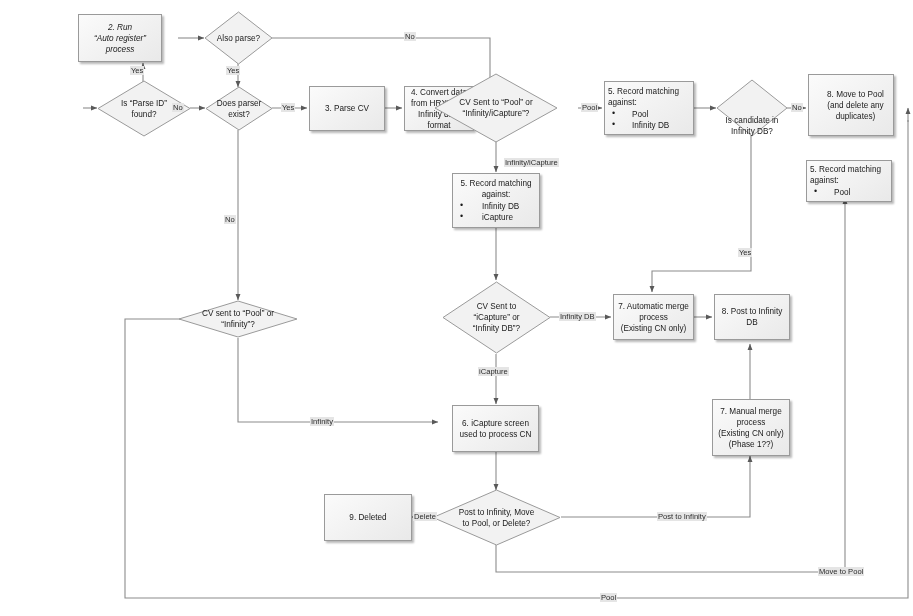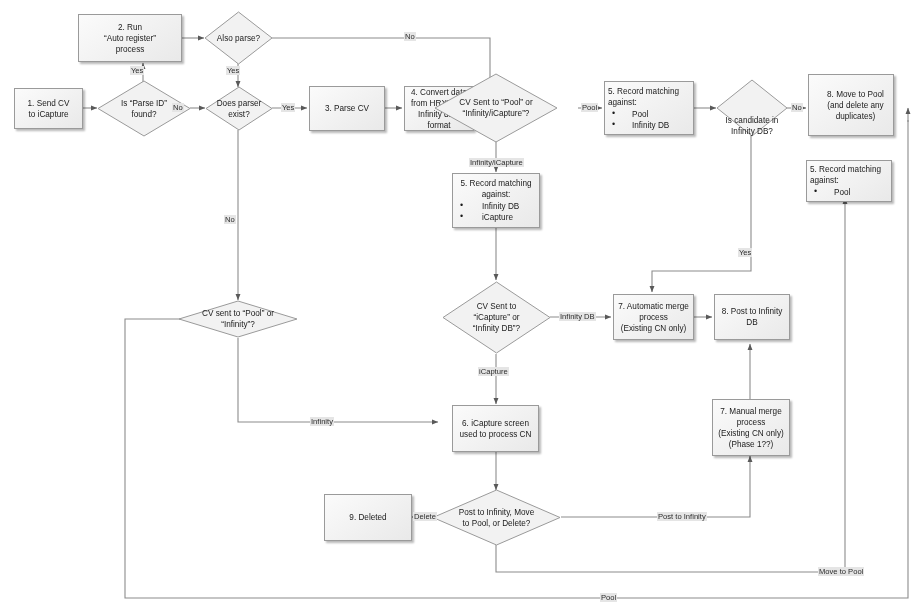--- a/index.html
+++ b/index.html
@@ -88,38 +88,32 @@
       <path d="M432,517 L412,517" marker-end="url(#ah)"></path>
 
       <path d="M561,517 L750,517 L750,456" marker-end="url(#ah)"></path>
 
       <path d="M750,400 L750,344" marker-end="url(#ah)"></path>
 
       <path d="M496,545 L496,572 L845,572 L845,198" marker-end="url(#ah)"></path>
     </g>
   </svg>
 
-  <div class="node proc" style="left:14px;top:88px;width:69px;height:41px;">
-    <div class="txt">
-      <div>1.  Send CV</div>
-      <div>to iCapture</div>
-    </div>
-  </div>
 
   <div class="node dia" style="left:97px;top:80px;width:94px;height:57px;">
     <svg class="shape" viewBox="0 0 94 57" preserveAspectRatio="none">
       <polygon points="47,1 93,28.5 47,56 1,28.5" fill="#f2f2f2" stroke="#9a9a9a" stroke-width="1"></polygon>
     </svg>
     <div class="txt">
       <div>Is “Parse ID”</div>
       <div>found?</div>
     </div>
   </div>
 
-  <div class="node proc" style="left:78px;top:14px;width:104px;height:48px;">
+  <div class="node proc" style="left:78px;top:14px;width:84px;height:48px;font-style:italic;">
     <div class="txt">
       <div>2.  Run</div>
       <div>“Auto register”</div>
       <div>process</div>
     </div>
   </div>
 
   <div class="node dia" style="left:204px;top:11px;width:69px;height:54px;">
     <svg class="shape" viewBox="0 0 69 54" preserveAspectRatio="none">
       <polygon points="34.5,1 68,27 34.5,53 1,27" fill="#f2f2f2" stroke="#9a9a9a" stroke-width="1"></polygon>
@@ -281,21 +275,21 @@
     </div>
   </div>
 
   <div class="wlabel" style="left:130px;top:66px;">Yes</div>
   <div class="wlabel" style="left:172px;top:103px;">No</div>
   <div class="wlabel" style="left:226px;top:66px;">Yes</div>
   <div class="wlabel" style="left:404px;top:32px;">No</div>
   <div class="wlabel" style="left:281px;top:103px;">Yes</div>
   <div class="wlabel" style="left:224px;top:215px;">No</div>
   <div class="wlabel" style="left:581px;top:103px;">Pool</div>
-  <div class="wlabel" style="left:469px;top:158px;">Infinity/iCapture</div>
+  <div class="wlabel" style="left:504px;top:158px;">Infinity/iCapture</div>
   <div class="wlabel" style="left:791px;top:103px;">No</div>
   <div class="wlabel" style="left:738px;top:248px;">Yes</div>
   <div class="wlabel" style="left:559px;top:312px;">Infinity DB</div>
   <div class="wlabel" style="left:478px;top:367px;">iCapture</div>
   <div class="wlabel" style="left:310px;top:417px;">Infinity</div>
   <div class="wlabel" style="left:413px;top:512px;">Delete</div>
   <div class="wlabel" style="left:657px;top:512px;">Post to Infinity</div>
   <div class="wlabel" style="left:818px;top:567px;">Move to Pool</div>
   <div class="wlabel" style="left:600px;top:593px;">Pool</div>
 

